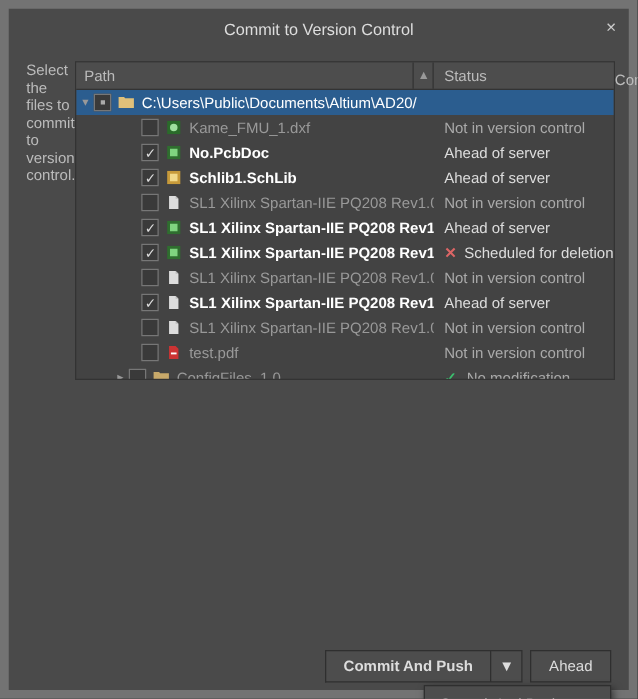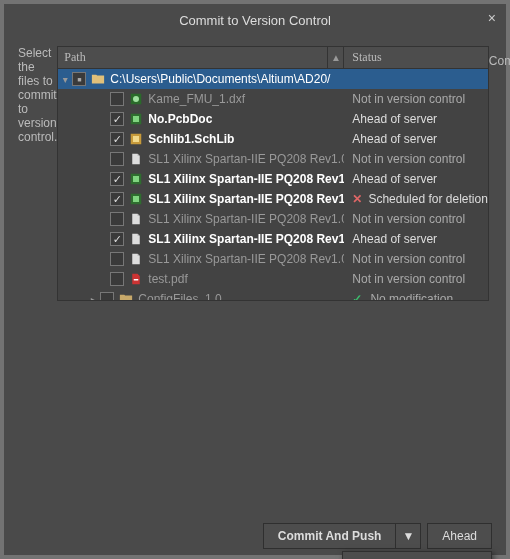--- a/index.html
+++ b/index.html
@@ -9,21 +9,21 @@
     font-size: 12px;
     color: #ccc;
     width: 510px;
     height: 559px;
     overflow: hidden;
   }
   .dialog {
     width: 510px;
     height: 559px;
     background: #4a4a4a;
-    border: 4px solid #737373;
+    border: 7px solid #737373;
     display: flex;
     flex-direction: column;
   }
   .titlebar {
     height: 32px;
     display: flex;
     align-items: center;
     justify-content: center;
     position: relative;
     color: #ddd;
@@ -47,21 +47,20 @@
     flex-direction: column;
   }
   .grid-header {
     display: flex;
     background: #4d4d4d;
     border-bottom: 1px solid #333;
     height: 22px;
     align-items: center;
     color: #bbb;
     font-size: 12px;
-    font-family: Liberation Serif, serif;
   }
   .col-path { flex: 0 0 270px; padding-left: 6px; border-right: 1px solid #333; height:100%; display:flex; align-items:center;}
   .col-path-arrow { flex: 0 0 16px; border-right:1px solid #333; height:100%; display:flex; align-items:center; justify-content:center; color:#999; font-size:10px;}
   .col-status { flex: 1; padding-left: 8px; height:100%; display:flex; align-items:center;}
   .grid-body { flex:1; overflow:hidden; }
   .row {
     display: flex;
     align-items: center;
     height: 20px;
     font-size: 12px;

